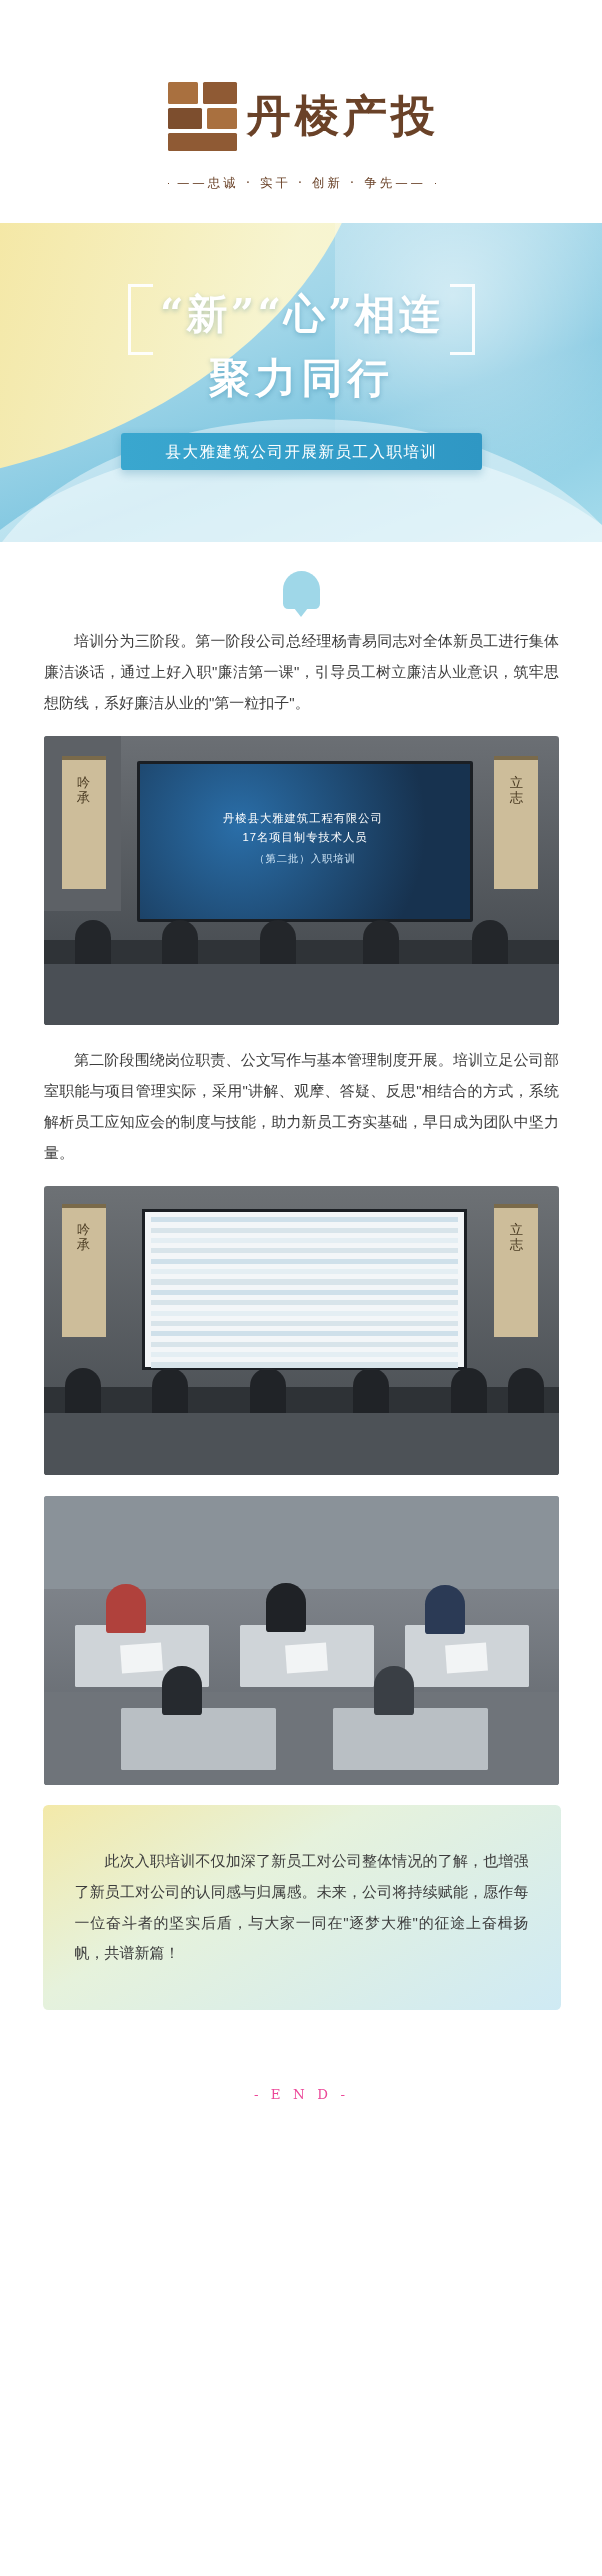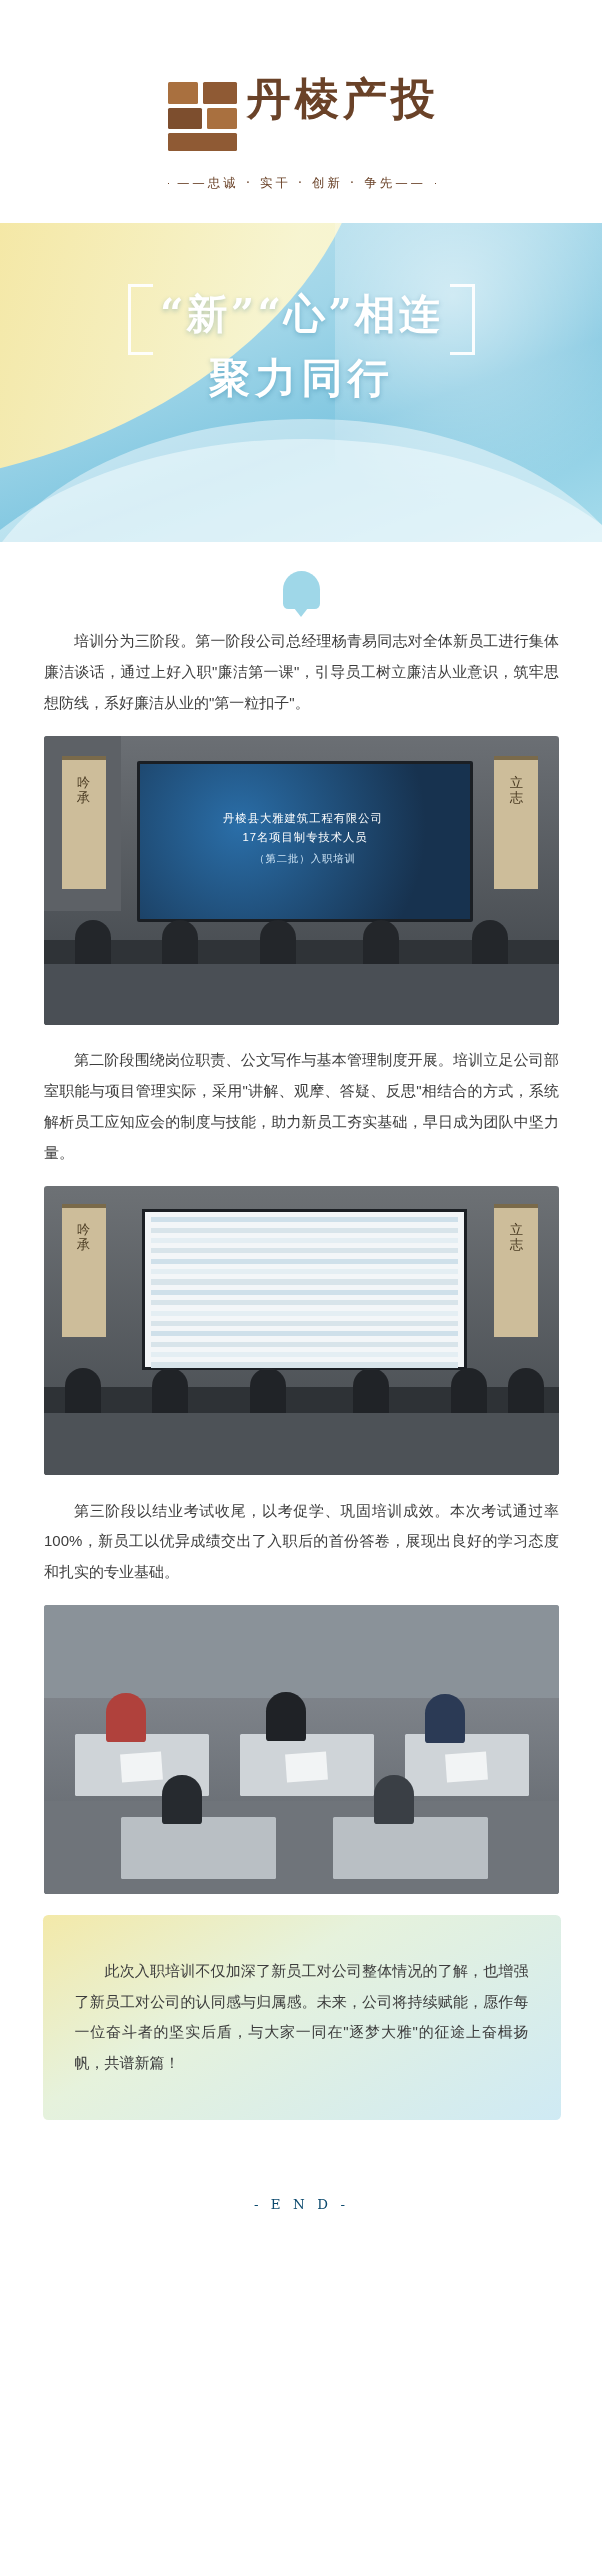--- a/index.html
+++ b/index.html
@@ -23,20 +23,21 @@
 
   
   .header {
     padding: 77px 0 31px 0;
     text-align: center;
     background: #ffffff;
     position: relative;
   }
   .logo-row {
     display: flex;
+    align-items: center;
     justify-content: center;
     gap: 6px;
   }
   .logo-mark {
     width: 77px;
     height: 77px;
     position: relative;
     flex: 0 0 auto;
   }
   .logo-mark .brick {
@@ -308,21 +309,21 @@
     color: #3d3d3d;
     text-align: justify;
     text-indent: 2em;
   }
 
   .end-mark {
     text-align: center;
     padding: 77px 0 46px 0;
     font-size: 13.4px;
     letter-spacing: 4.1px;
-    color: #0c4a6e;
+    color: #ec4899;
     font-family: "DejaVu Serif", "Liberation Serif", serif;
   }
 </style>
 </head>
 <body>
 
 <div class="page">
 
   <div class="header">
     <div class="logo-row">
@@ -347,20 +348,21 @@
     <div class="wave-b"></div>
     <div class="wave-w2"></div>
     <div class="wave-w1"></div>
     <div class="hero-inner">
       <div class="hero-title">
         <span class="brk brk-l"></span>
         <span>“新”“心”相连</span>
         <span class="brk brk-r"></span>
       </div>
       <div class="hero-sub-line2">聚力同行</div>
+      <div class="hero-ribbon">县大雅建筑公司开展新员工入职培训</div>
     </div>
   </div>
 
   <div class="content">
 
     <div class="badge-wrap">
       <span class="badge"></span>
     </div>
 
 
@@ -417,21 +419,20 @@
       <div class="tablebar"></div>
       <div class="floor"></div>
       <div class="head h1"></div>
       <div class="head h2"></div>
       <div class="head h3"></div>
       <div class="head h4"></div>
       <div class="head h5"></div>
       <div class="head h6"></div>
     </div>
 
-    <p class="para">第三阶段以结业考试收尾，以考促学、巩固培训成效。本次考试通过率100%，新员工以优异成绩交出了入职后的首份答卷，展现出良好的学习态度和扎实的专业基础。</p>
 
     <div class="photo ph3">
       <div class="wall"></div>
       <div class="floor"></div>
       <div class="desk d1"></div>
       <div class="desk d2"></div>
       <div class="desk d3"></div>
       <div class="desk d4"></div>
       <div class="desk d5"></div>
       <div class="person p1"></div>

